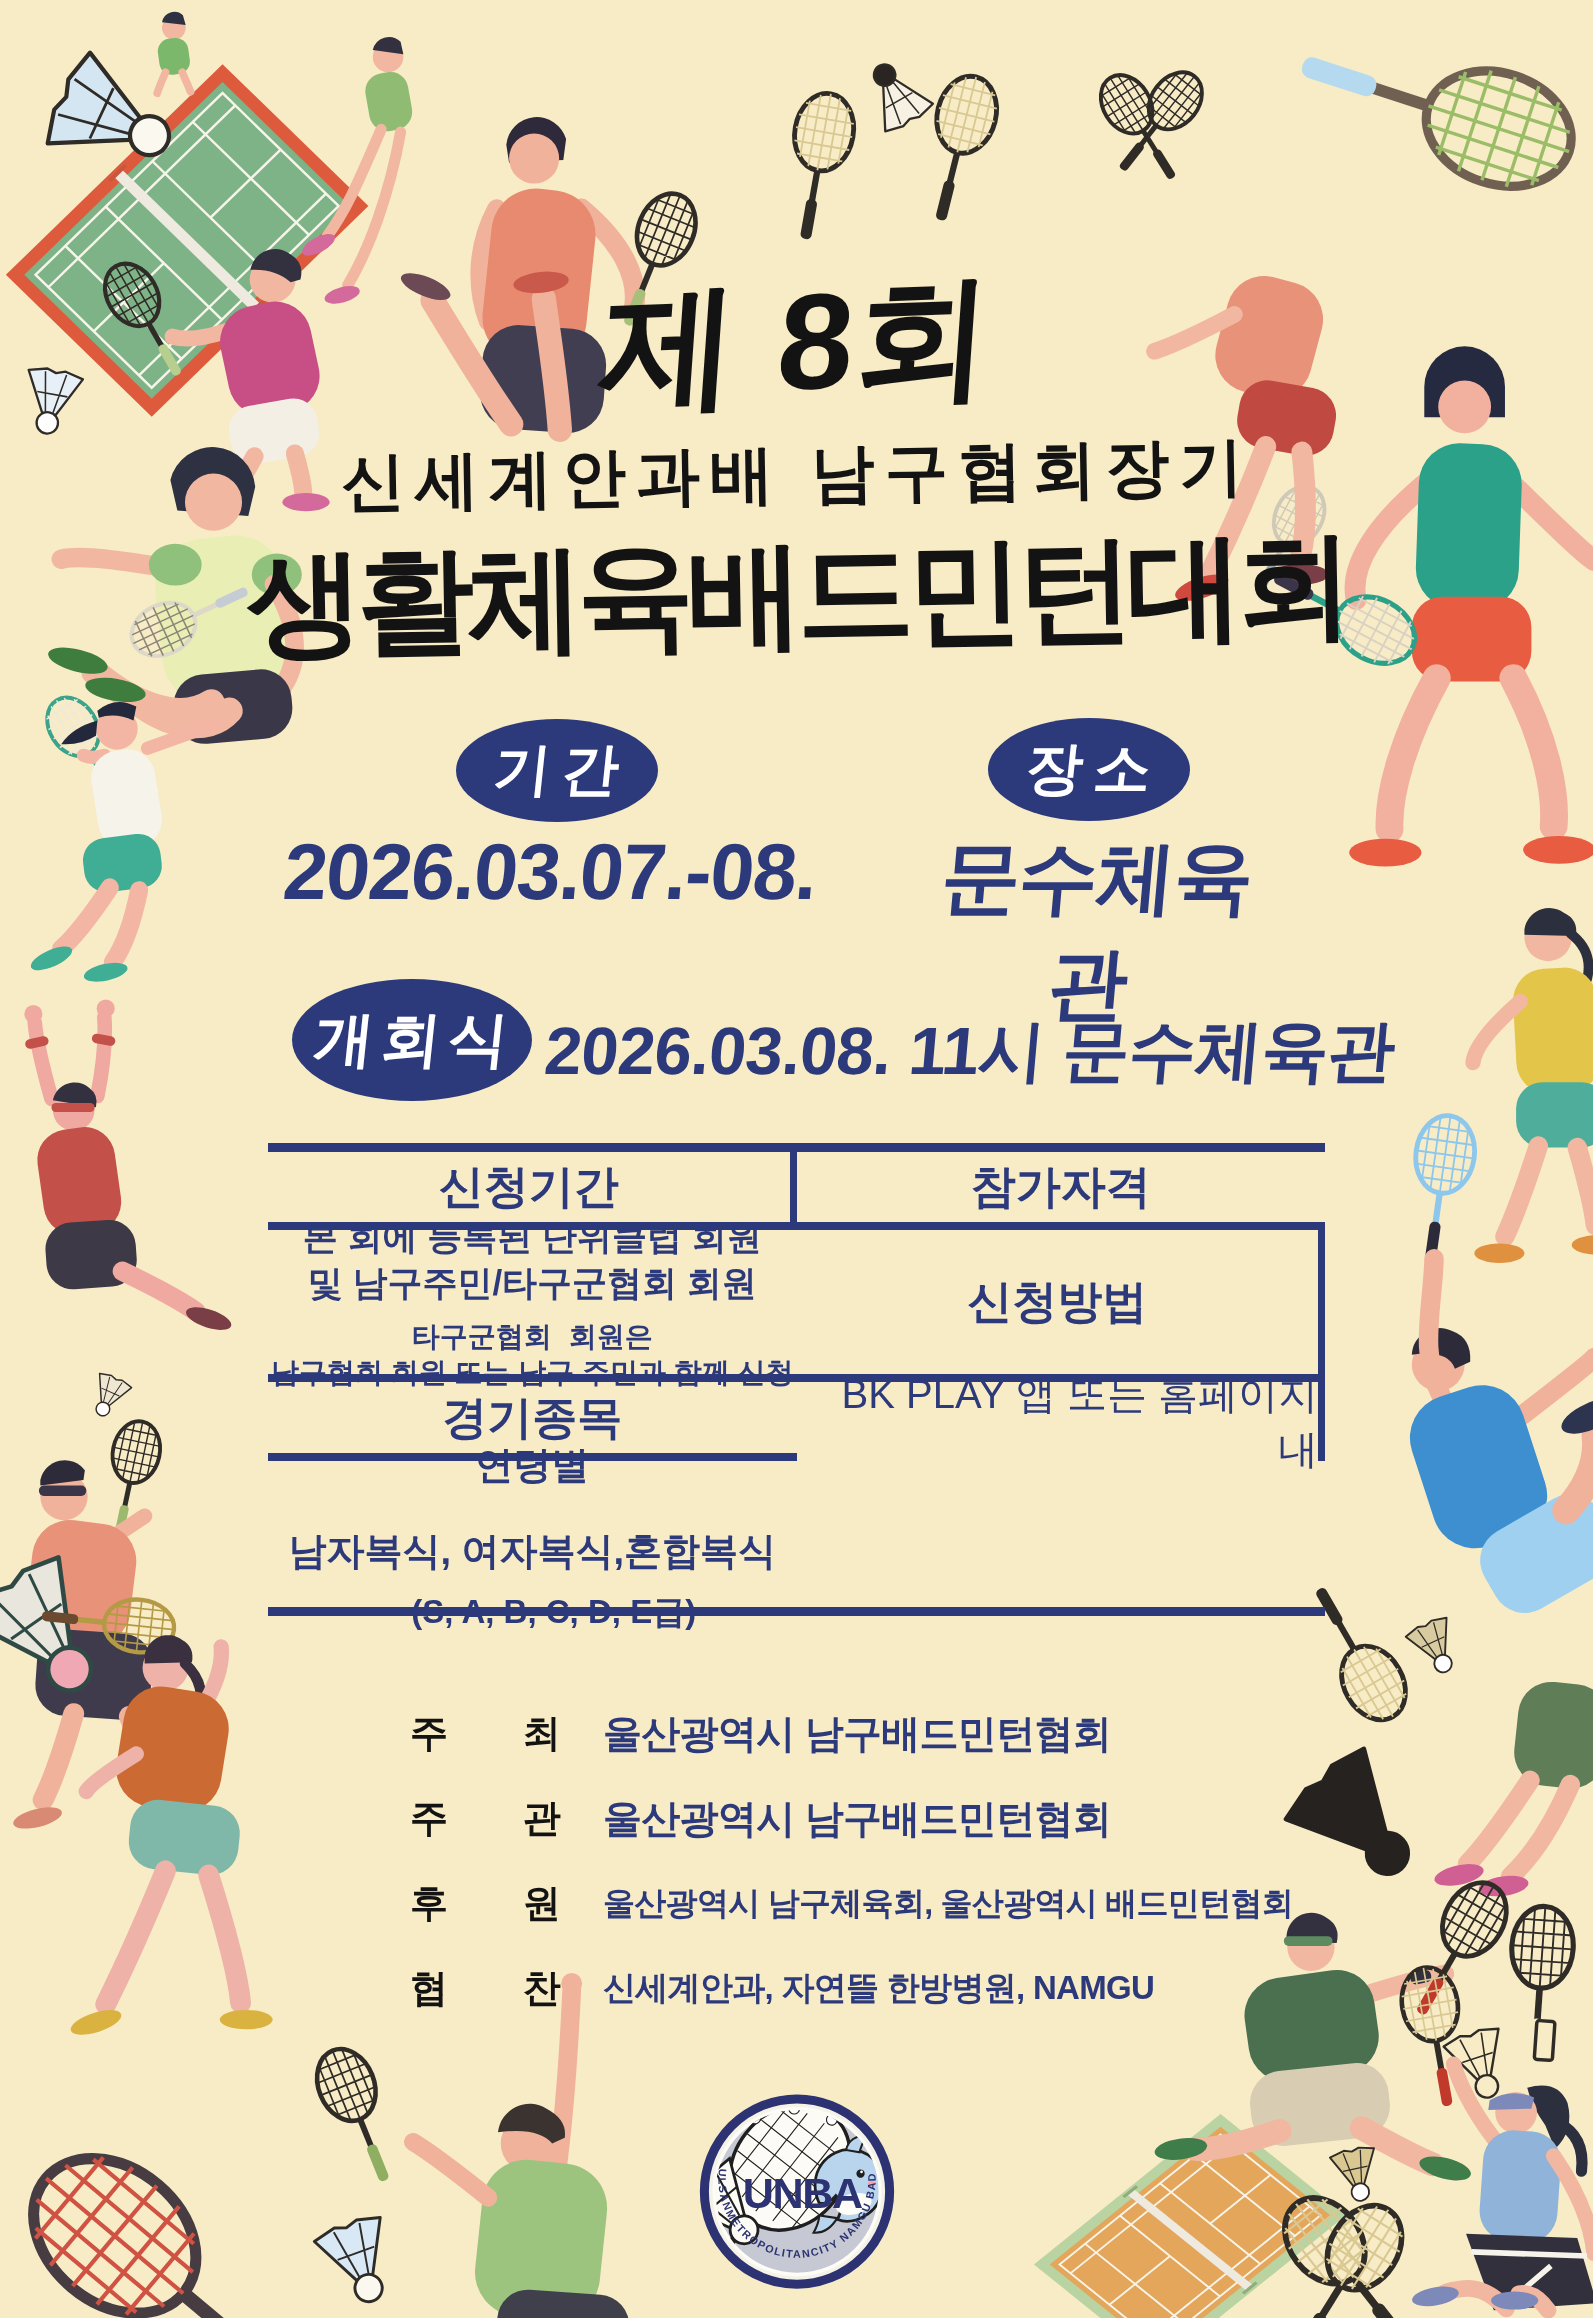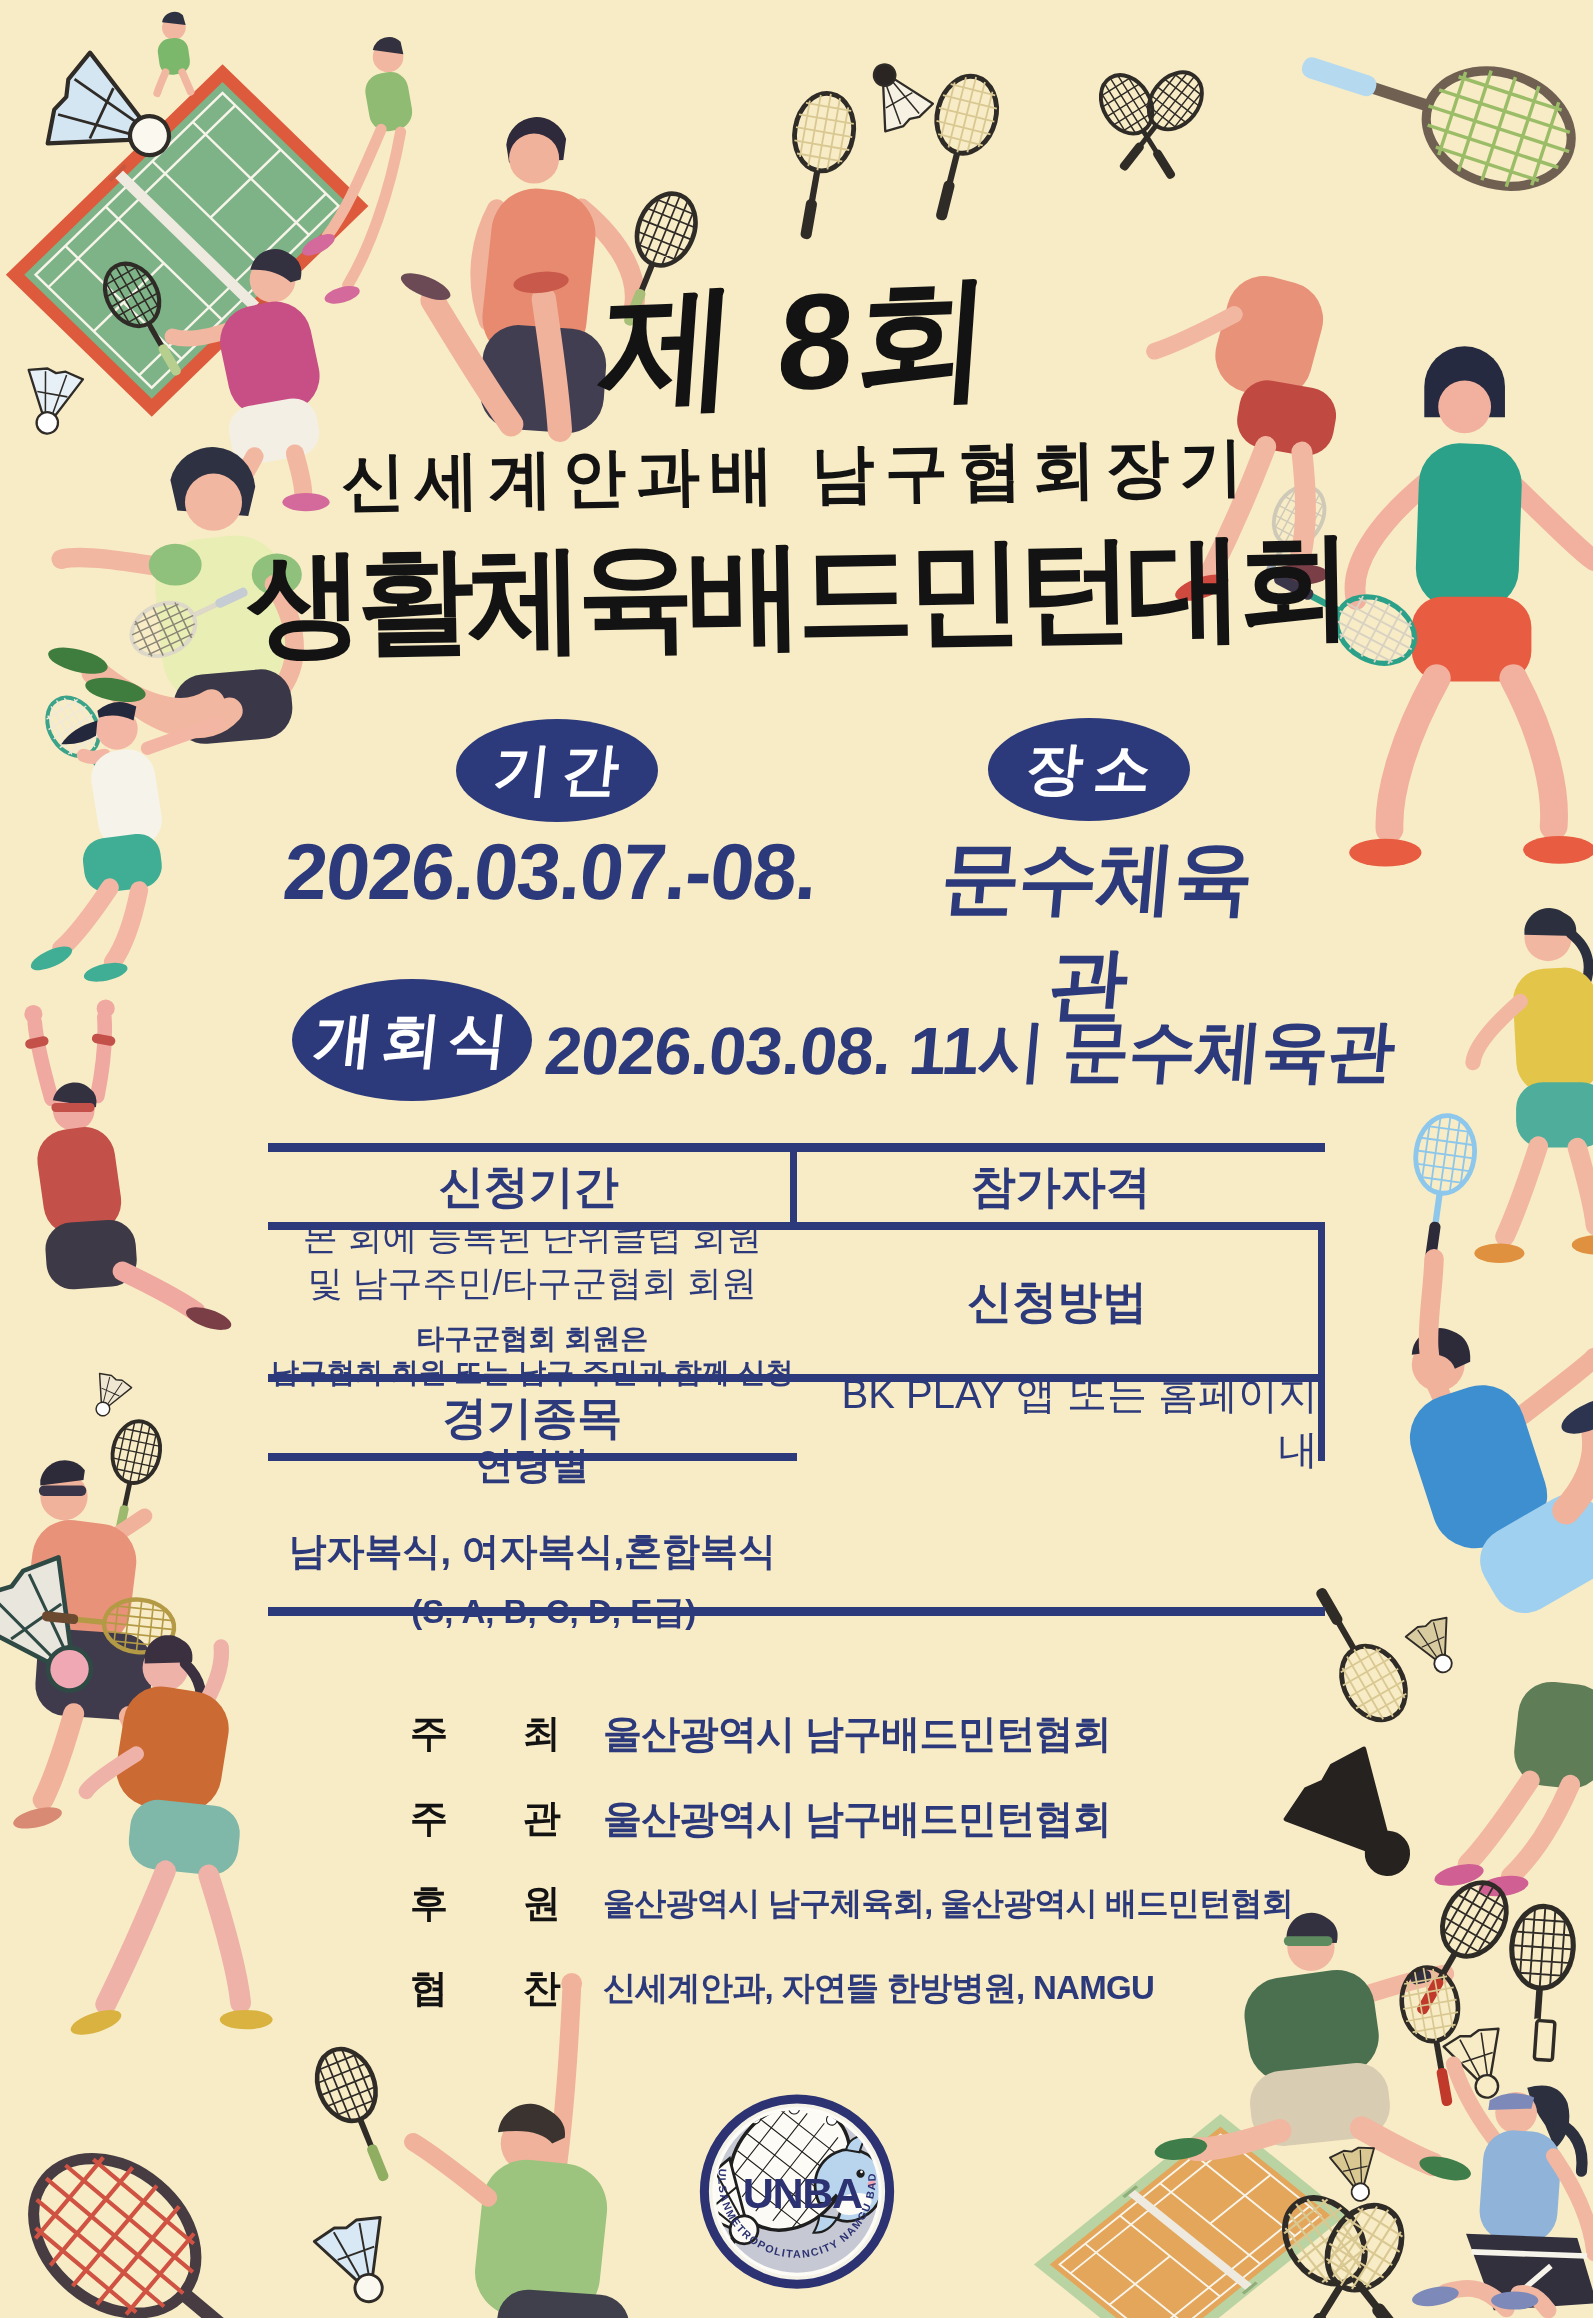--- a/index.html
+++ b/index.html
@@ -38,23 +38,23 @@
   
   .info-table{left:268px;top:1143px;width:1057px;
     border-top:9px solid #2c3a7c;border-bottom:9px solid #2c3a7c;
     display:grid;grid-template-columns:1fr 1fr;grid-template-rows:78px 152px 79px 146px;
     color:#2c3a7c;text-align:right;}
   .cell{display:flex;flex-direction:column;align-items:center;justify-content:center;}
   .cell.l{border-right:7.6px solid #2c3a7c;}
   .cell.hdiv{border-bottom:8.3px solid #2c3a7c;}
   .th{font-size:45px;font-weight:900;}
   .tp-line{font-size:40px;font-weight:800;line-height:1.62;}
-  .el-line{font-size:35px;font-weight:400;line-height:1.32;}
+  .el-line{font-size:35px;font-weight:700;line-height:1.32;}
   .el-note{font-size:28px;font-weight:800;line-height:1.22;}
-  .el-gap{margin-top:16px;}
+  .el-gap{margin-top:16px;font-family:Liberation Mono, monospace;}
   .mt-line{font-size:40px;font-weight:400;}
   .ev-line1{font-size:38px;font-weight:800;line-height:1.7;}
   .ev-line2{font-size:38px;font-weight:700;margin-top:28px;}
   .ev-line3{font-size:33px;font-weight:700;margin-top:12.5px;margin-left:43px;}
 
   
   .orgs{left:410px;top:1691px;width:1085px;}
   .org-row{height:85px;display:flex;align-items:center;}
   .org-label{width:150px;font-size:38px;font-weight:900;color:#131313;
     text-align:justify;text-align-last:justify;letter-spacing:-0.7px;}

